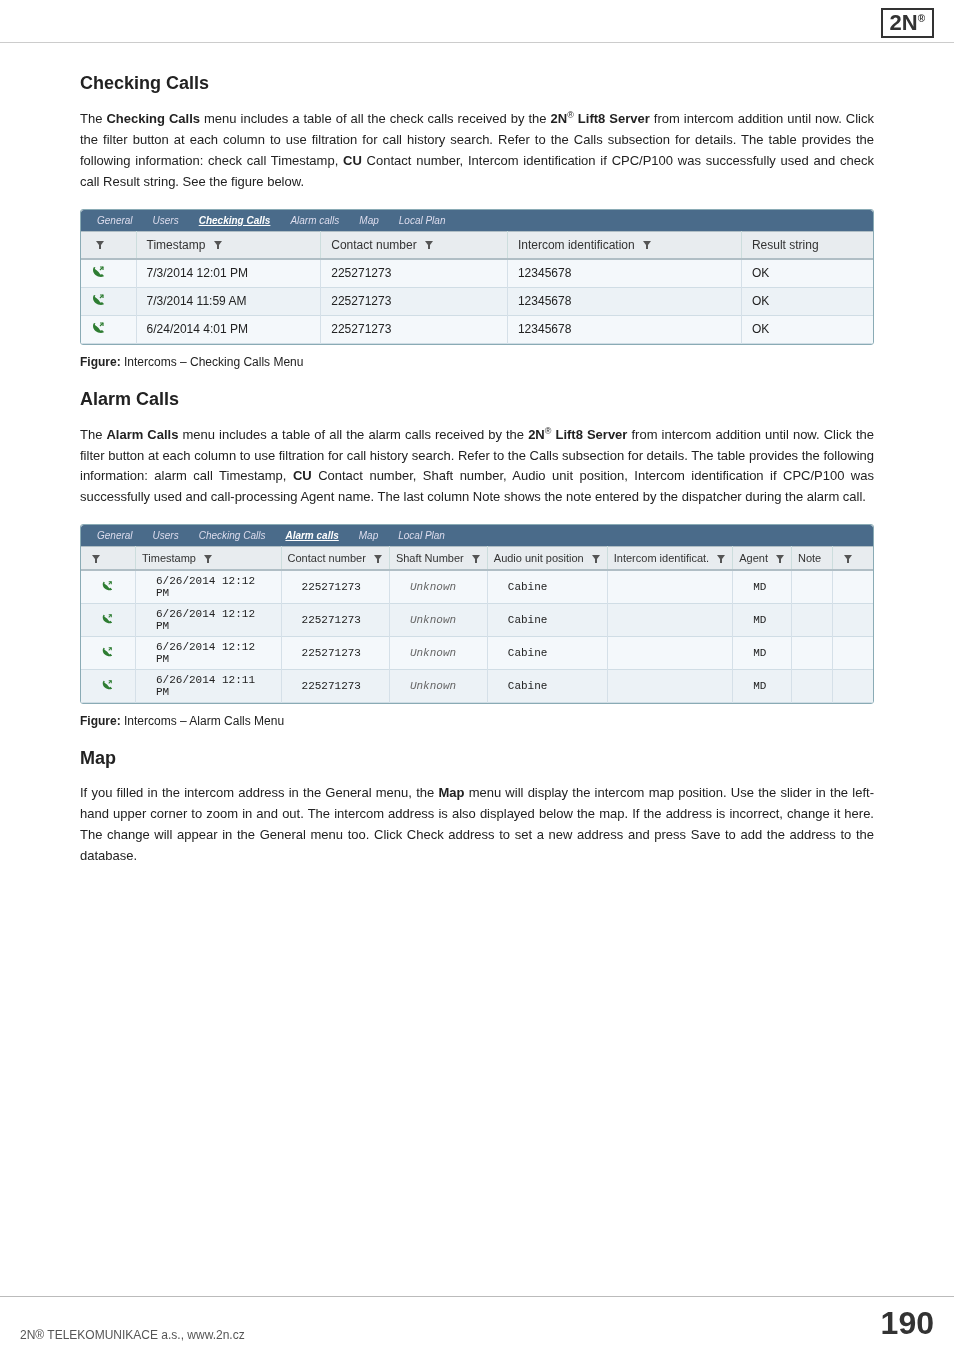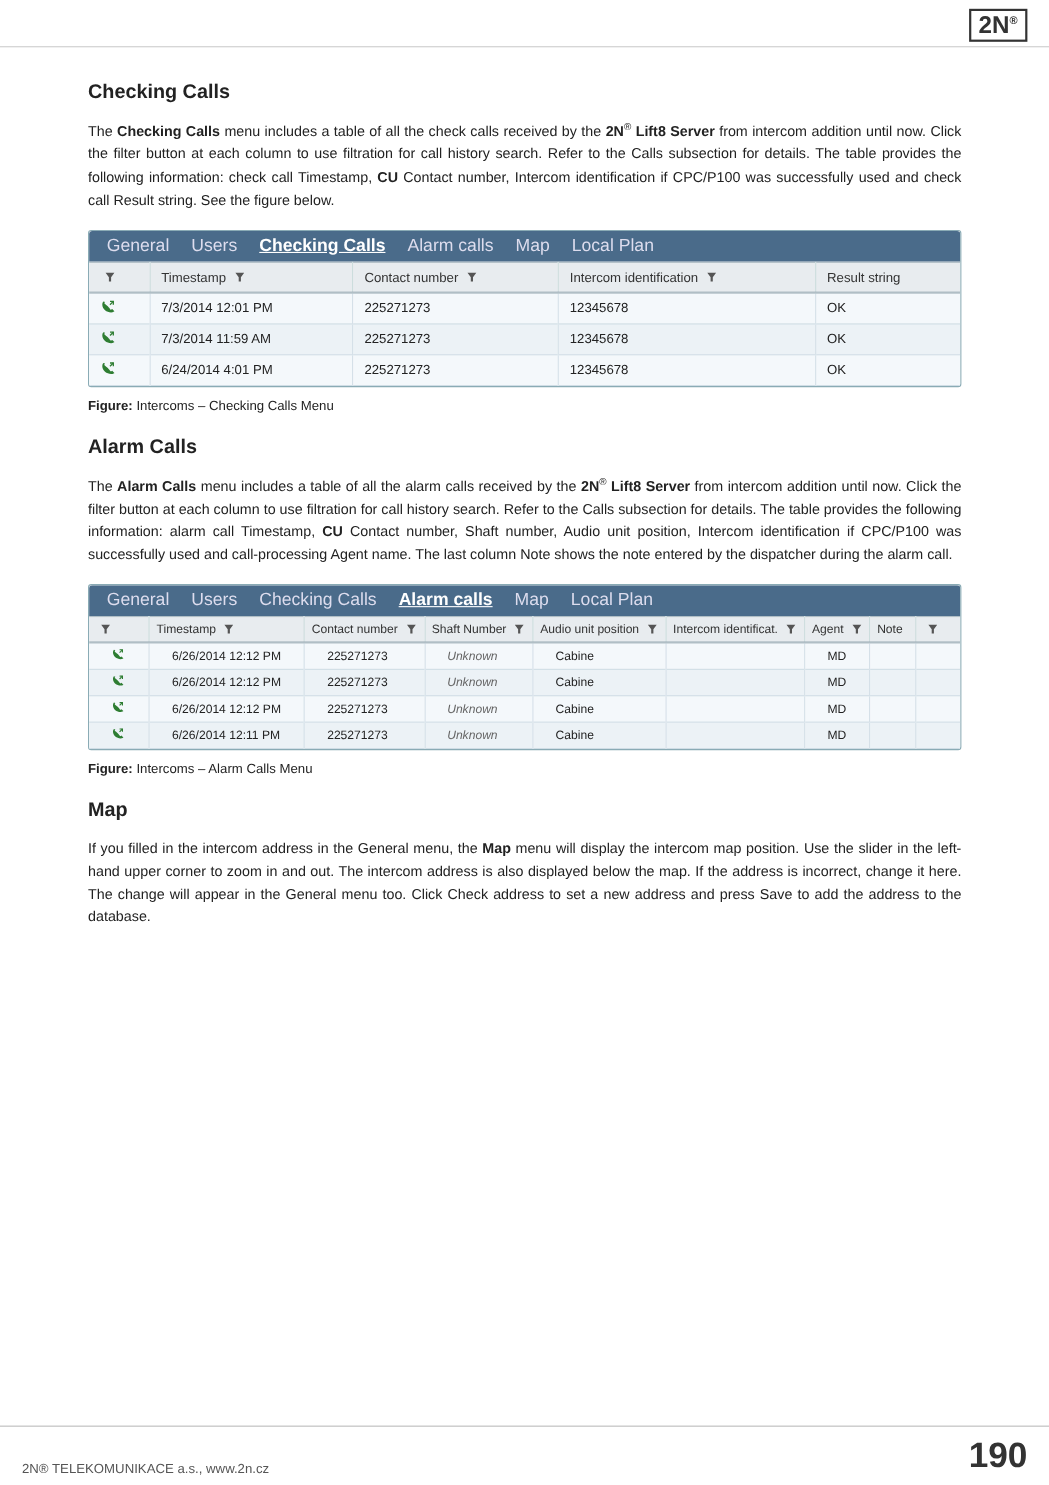--- a/index.html
+++ b/index.html
@@ -60,24 +60,25 @@
     
     .nav-tabs-bar {
       background: #4a6b8a;
       display: flex;
       align-items: center;
       padding: 0 6px;
       border-radius: 3px 3px 0 0;
     }
     .nav-tab {
       color: #dde;
-      font-size: 16px;
+      font-size: 10px;
       padding: 5px 10px;
       cursor: pointer;
       white-space: nowrap;
+      font-style: italic;
     }
     .nav-tab.active {
       color: #fff;
       font-weight: bold;
       text-decoration: underline;
     }
 
     
     .table-container {
       border: 1px solid #8aabb5;
@@ -171,20 +172,21 @@
 
     
     .alarm-table .data-table {
       font-size: 11px;
     }
     .alarm-table .data-table thead th {
       padding: 5px 6px;
     }
     .alarm-table .data-table tbody td {
       padding: 4px 20px;
+      font-family: Liberation Mono, monospace;
     }
   </style>
 </head>
 <body>
 
 <div class="top-bar">
   <div class="logo-2n">
     <span>2N</span><span class="logo-reg">®</span>
   </div>
 </div>

